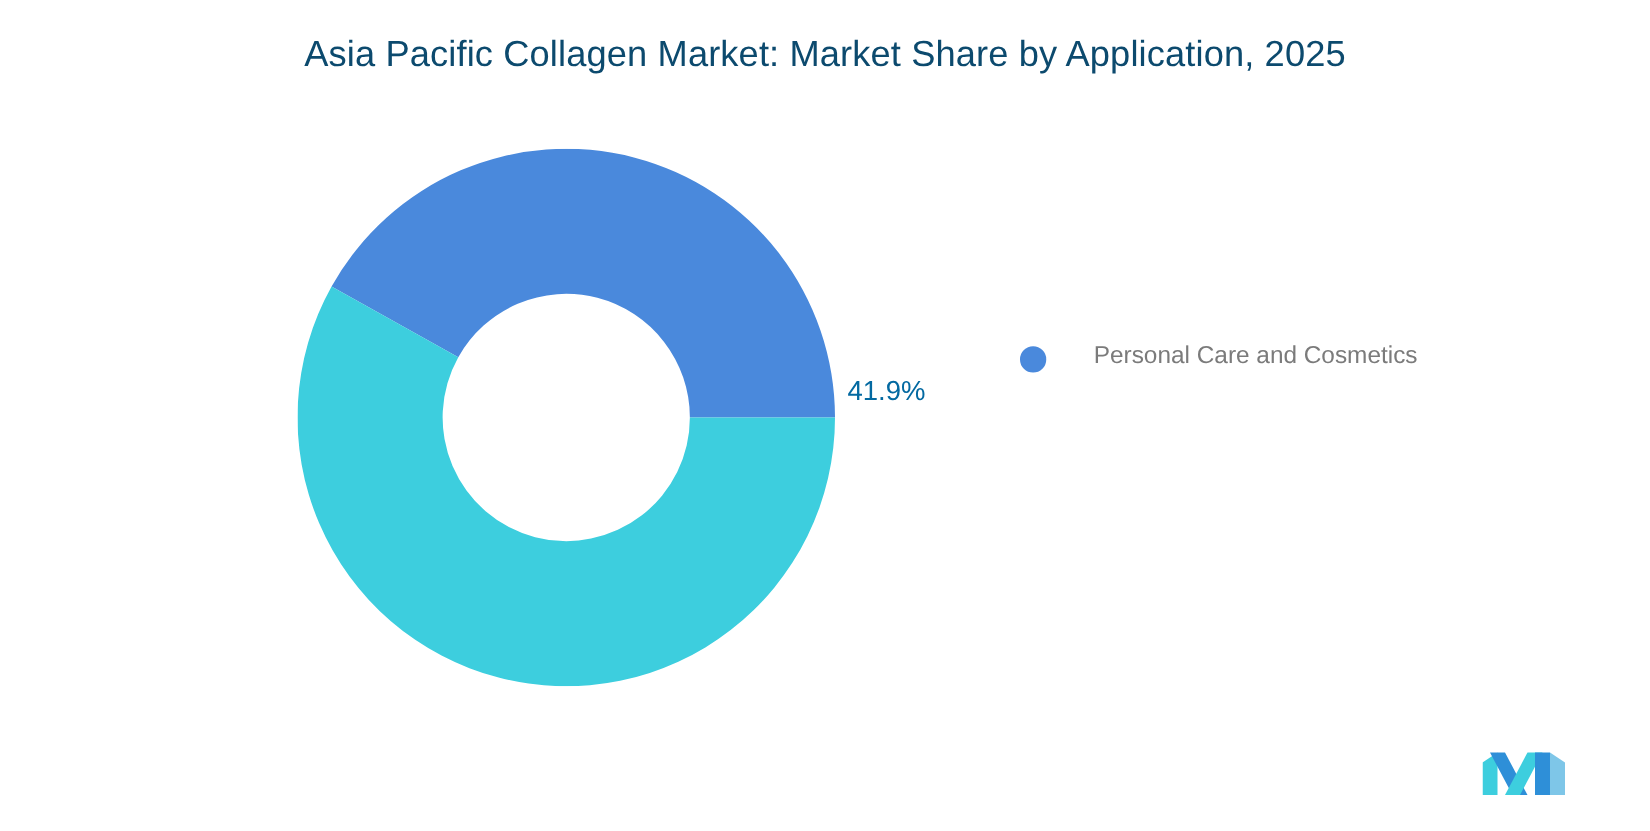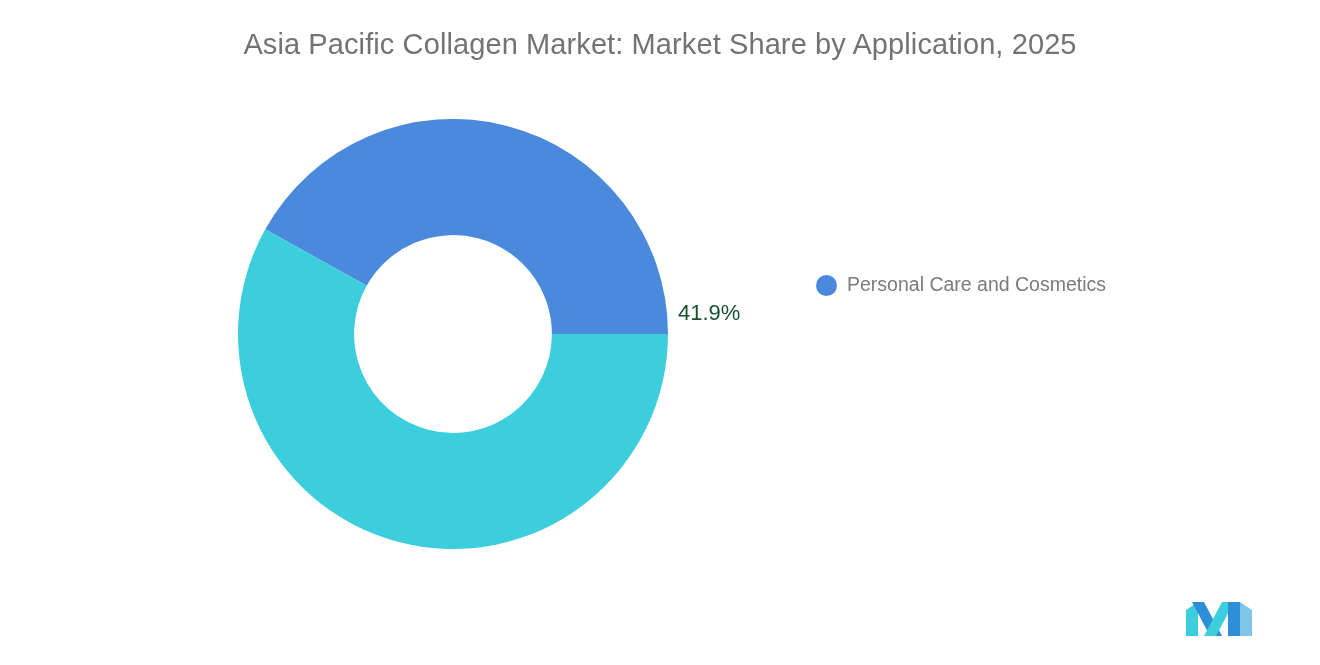--- a/index.html
+++ b/index.html
@@ -61,22 +61,23 @@
 
   
   #legend {
     position: absolute;
     left: 816px;
     top: 270px;
     width: 470px;
   }
   .legend-item {
     display: flex;
-    align-items: center;
+    align-items: flex-end;
     margin-bottom: 8px;
+    gap: 28px;
   }
   .legend-swatch {
     flex: 0 0 auto;
     width: 21px;
     height: 21px;
     border-radius: 50%;
     margin-top: 3px;
     margin-right: 10px;
   }
   .legend-label {
@@ -111,30 +112,30 @@
     top: 597px;
     width: 66px;
     height: 44px;
   }
 </style>
 </head>
 <body>
 
 <div id="canvas" style="background: rgb(255, 255, 255);">
 
-  <div id="chart-title" style="color: #737373;">Asia Pacific Collagen Market: Market Share by Application, 2025</div>
+  <div id="chart-title" style="color: #0c4a6e;">Asia Pacific Collagen Market: Market Share by Application, 2025</div>
 
   <div id="donut-wrap">
     <svg id="donut-svg" viewBox="0 0 430 430">
 
       <path id="donut-slice-0" fill="#4a89dc" d="M 430 215 A 215 215 0 0 0 27.24857221586717 110.24122296905357 L 128.6343432192989 166.81096256576464 A 98.9 98.9 0 0 1 313.9 215 Z"></path>
 
       <path id="donut-slice-1" fill="#3dcede" d="M 27.24857221586717 110.24122296905357 A 215 215 0 1 0 430 215.00000000000006 L 313.9 215.00000000000003 A 98.9 98.9 0 1 1 128.6343432192989 166.81096256576464 Z"></path>
     </svg>
-    <div id="slice-label-0" style="color: #14532d;">41.9%</div>
+    <div id="slice-label-0" style="color: #0369a1;">41.9%</div>
   </div>
 
   <div id="legend">
     <div class="legend-item">
       <span class="legend-swatch" id="legend-swatch-0" style="background: rgb(74, 137, 220);"></span>
       <span class="legend-label">Personal Care and Cosmetics</span>
     </div>
   </div>
 
 

